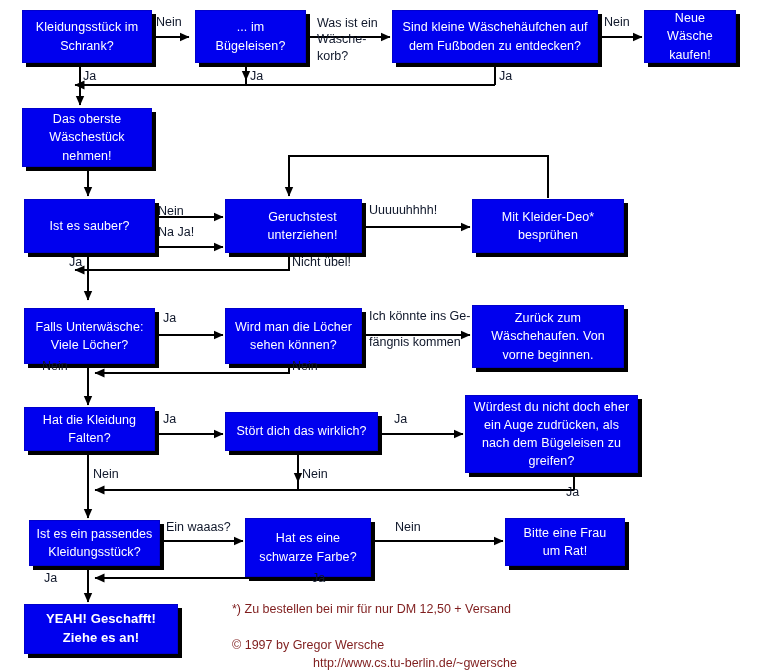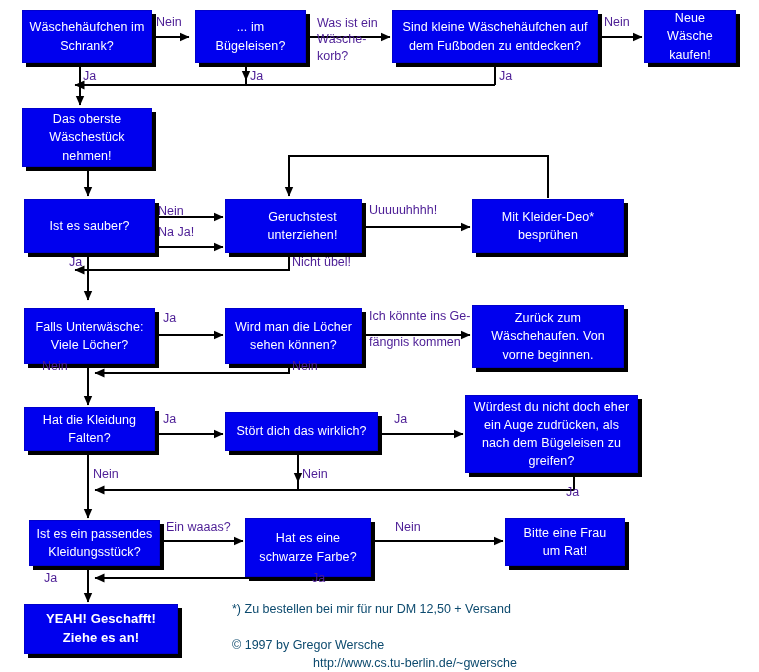--- a/index.html
+++ b/index.html
@@ -32,28 +32,28 @@
     text-align:center;
     font-size:12.5px;
     line-height:1.45;
     padding:0 6px;
     box-sizing:border-box;
     letter-spacing:0.1px;
   }
   .node.bold{font-weight:bold;font-size:13px;}
   .edge-label{
     position:absolute;
-    color:#4c1d95;
+    color:#0f172a;
     font-size:12.5px;
     line-height:1.35;
     white-space:pre;
   }
   .footnote{
     position:absolute;
-    color:#0c4a6e;
+    color:#7f1d1d;
     font-size:12.5px;
     line-height:1.35;
     white-space:pre;
   }
 </style>
 </head>
 <body>
 
 <div id="canvas">
 
@@ -124,21 +124,21 @@
       <path d="M371,541 L503,541" marker-end="url(#ar)"></path>
 
       <path d="M308,566 L308,578 L95,578" marker-end="url(#ar)"></path>
 
       <path d="M88,566 L88,578"></path>
       <path d="M88,578 L88,602" marker-end="url(#ar)"></path>
 
     </g>
   </svg>
 
-  <div class="node" style="left: 22px; top: 10px; width: 130px; height: 53px; white-space: pre-line;">Wäschehäufchen im
+  <div class="node" style="left: 22px; top: 10px; width: 130px; height: 53px; white-space: pre-line;">Kleidungsstück im
 Schrank?</div>
 
   <div class="node" style="left: 195px; top: 10px; width: 111px; height: 53px; white-space: pre-line;">... im
 Bügeleisen?</div>
 
   <div class="node" style="left: 392px; top: 10px; width: 206px; height: 53px; white-space: pre-line;">Sind kleine Wäschehäufchen auf
 dem Fußboden zu entdecken?</div>
 
   <div class="node" style="left: 644px; top: 10px; width: 92px; height: 53px; white-space: pre-line;">Neue Wäsche
 kaufen!</div>

